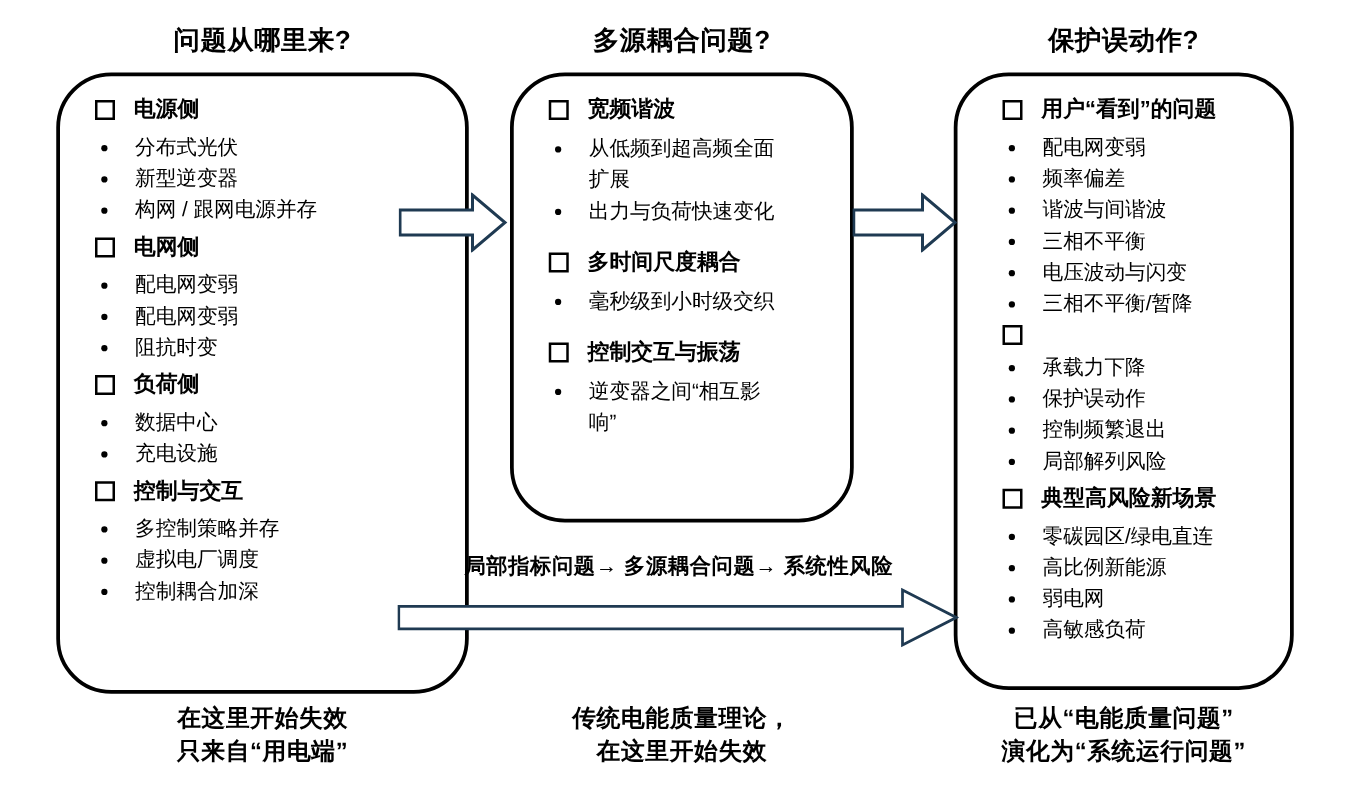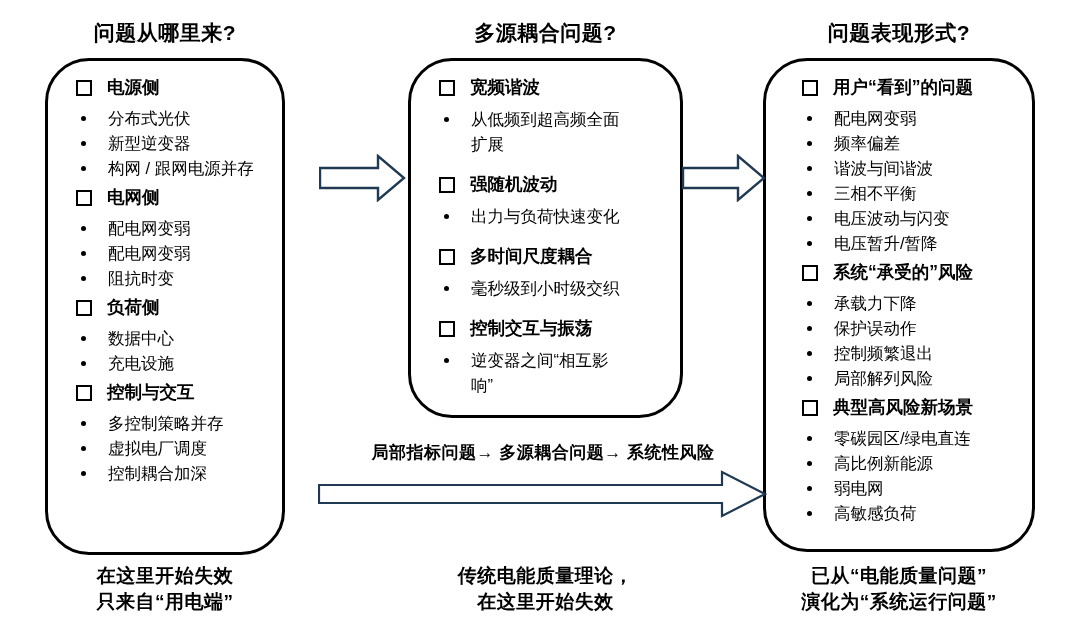--- a/index.html
+++ b/index.html
@@ -2,21 +2,21 @@
 <html><head>
 <meta charset="utf-8">
 <style>
   html,body { margin:0; padding:0; background:#ffffff; }
   #stage {
     position:relative; width:1080px; height:632px; background:#ffffff;
     font-family:"Liberation Sans","DejaVu Sans",sans-serif; color:#000;
     overflow:hidden;
   }
   .column { position:absolute; top:18px; height:614px; }
-  .col-sources { left:45px;  width:240px; }
+  .col-sources { left:45px;  width:330px; }
   .col-amplify { left:408px; width:275px; }
   .col-symptoms{ left:763px; width:272px; }
 
   .col-title {
     height:32px; line-height:30px; text-align:center;
     font-size:21px; font-weight:bold; margin-bottom:8px;
     letter-spacing:0.5px;
   }
   .box {
     border:3px solid #000; border-radius:44px; background:#fff;
@@ -132,24 +132,20 @@
     <div class="box">
       <div class="box-content">
           <div class="sec-header">
             <span class="checkbox"></span>
             <span>宽频谐波</span>
           </div>
           <div class="item">
             <span class="bullet"></span>
             <span class="item-text">从低频到超高频全面扩展</span>
           </div>
-          <div class="sec-header">
-            <span class="checkbox"></span>
-            <span>强随机波动</span>
-          </div>
           <div class="item">
             <span class="bullet"></span>
             <span class="item-text">出力与负荷快速变化</span>
           </div>
           <div class="sec-header">
             <span class="checkbox"></span>
             <span>多时间尺度耦合</span>
           </div>
           <div class="item">
             <span class="bullet"></span>
@@ -163,21 +159,21 @@
             <span class="bullet"></span>
             <span class="item-text">逆变器之间“相互影响”</span>
           </div>
         </div>
     </div>
     <div class="caption">传统电能质量理论，
 在这里开始失效</div>
   </div>
 
   <div class="column col-symptoms">
-    <div class="col-title">问题表现形式?</div>
+    <div class="col-title">保护误动作?</div>
     <div class="box">
       <div class="box-content">
           <div class="sec-header">
             <span class="checkbox"></span>
             <span>用户“看到”的问题</span>
           </div>
           <div class="item">
             <span class="bullet"></span>
             <span class="item-text">配电网变弱</span>
           </div>
@@ -192,25 +188,24 @@
           <div class="item">
             <span class="bullet"></span>
             <span class="item-text">三相不平衡</span>
           </div>
           <div class="item">
             <span class="bullet"></span>
             <span class="item-text">电压波动与闪变</span>
           </div>
           <div class="item">
             <span class="bullet"></span>
-            <span class="item-text">电压暂升/暂降</span>
-          </div>
-          <div class="sec-header">
-            <span class="checkbox"></span>
-            <span>系统“承受的”风险</span>
+            <span class="item-text">三相不平衡/暂降</span>
+          </div>
+          <div class="sec-header">
+            <span class="checkbox"></span>
           </div>
           <div class="item">
             <span class="bullet"></span>
             <span class="item-text">承载力下降</span>
           </div>
           <div class="item">
             <span class="bullet"></span>
             <span class="item-text">保护误动作</span>
           </div>
           <div class="item">

